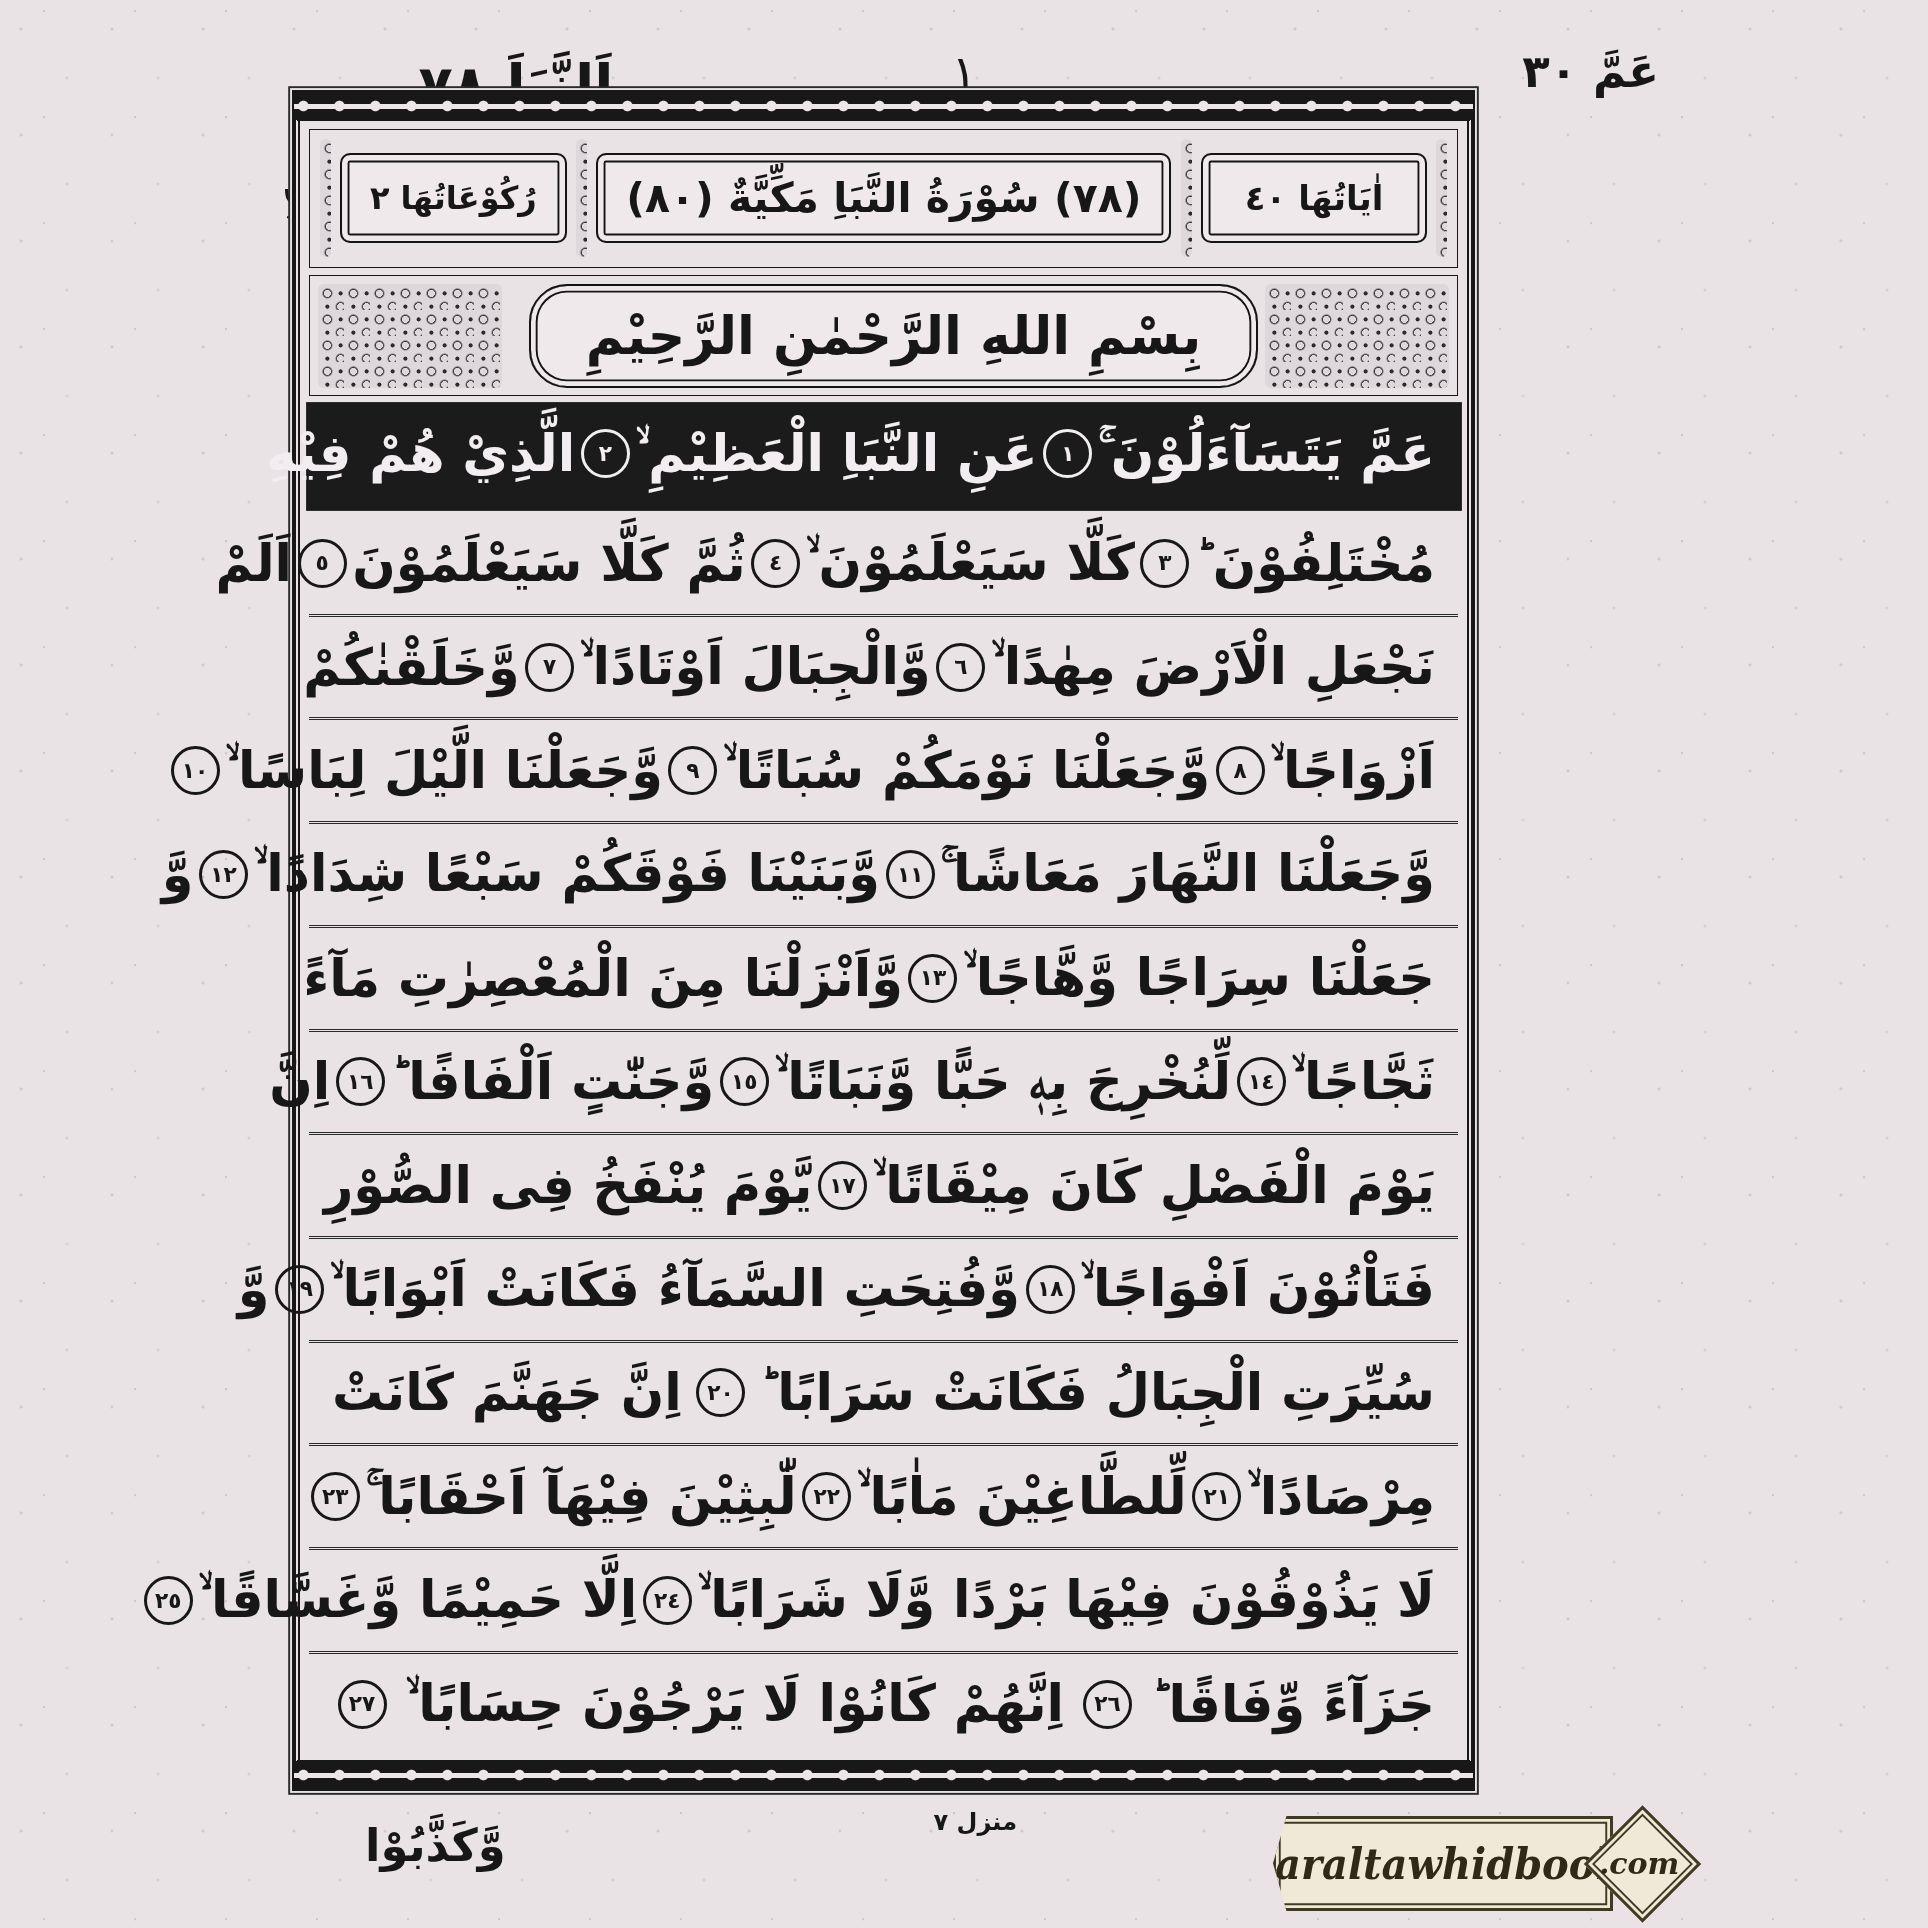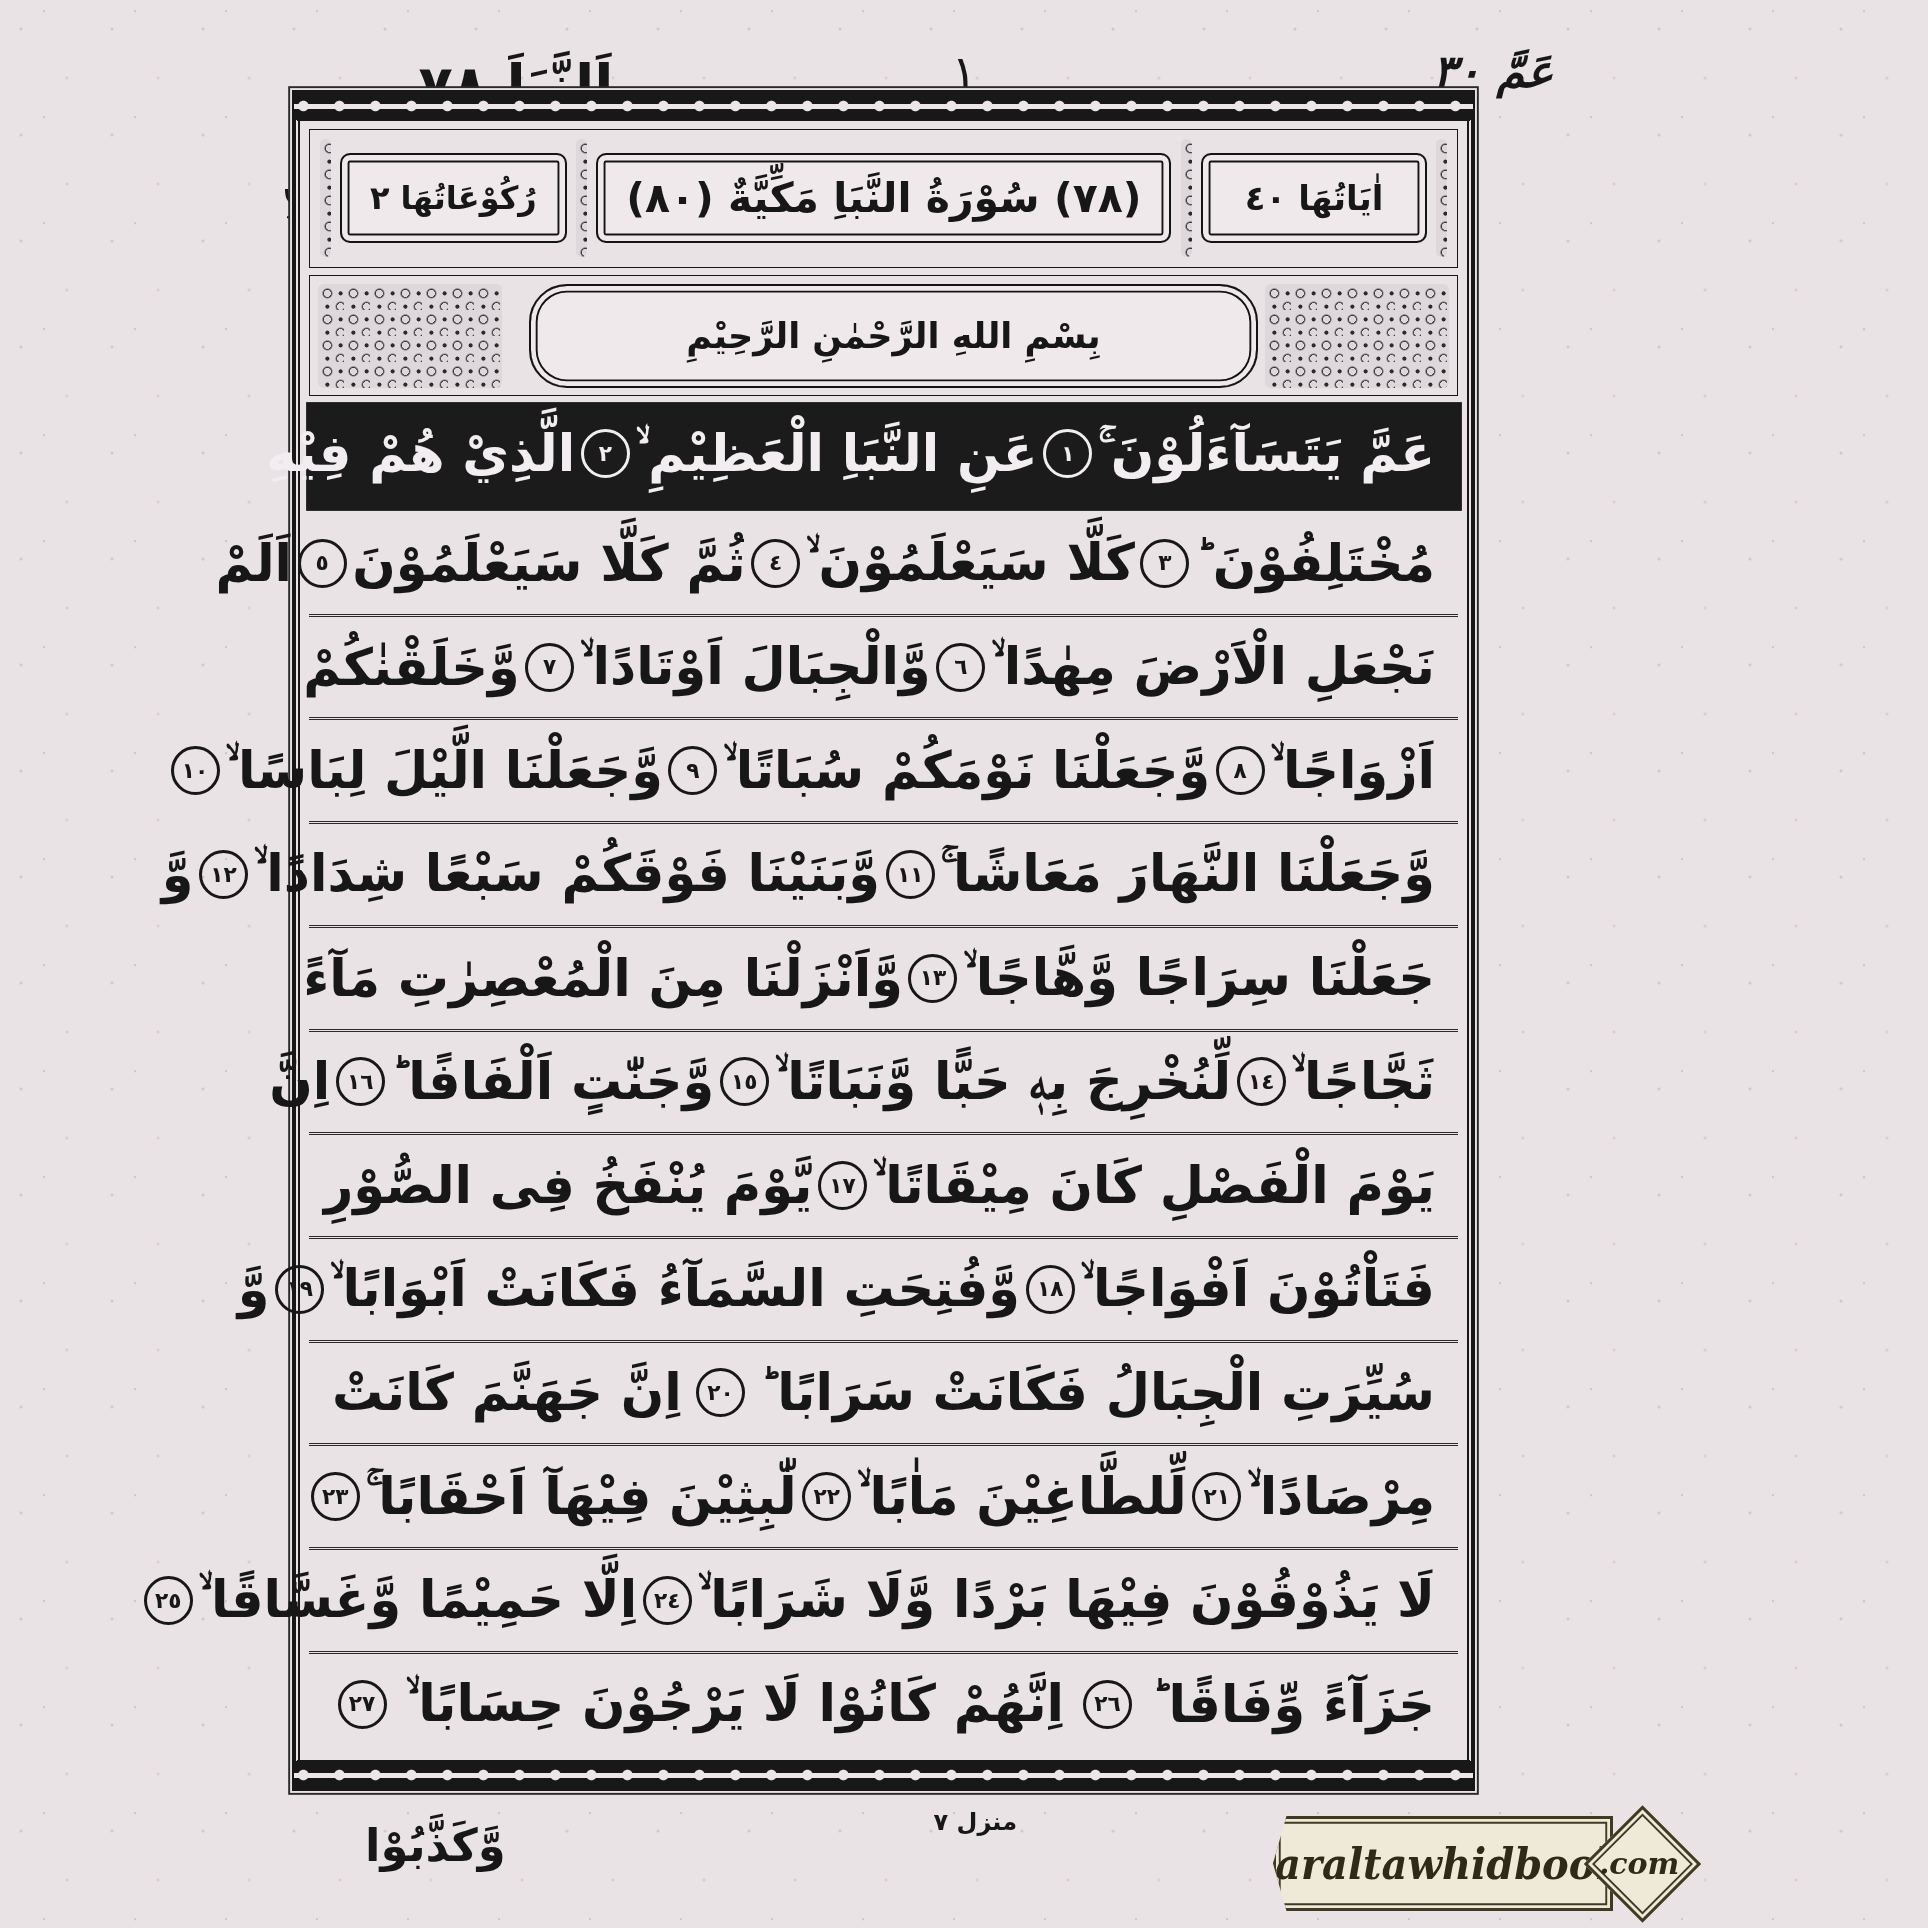--- a/index.html
+++ b/index.html
@@ -15,21 +15,21 @@
       radial-gradient(circle 1.9px at 21px 29px, #d2c8cf 1.1px, transparent 1.9px),
       radial-gradient(circle 1.9px at 67px 78px, #d8ced5 1.1px, transparent 1.9px),
       radial-gradient(circle 1.4px at 44px 11.3px, #cfc5cc 0.9px, transparent 1.4px);
     background-size:91px 106px;
     color:var(--ink,#171717);
   }
   
   .runhead{position:absolute;font-weight:700;white-space:nowrap;}
   .rh-surah{left:384px;top:53px;width:264px;text-align:center;font-size:56px;}
   .rh-page{left:0;right:0;top:45px;text-align:center;font-size:47px;font-weight:400;}
-  .rh-juz{left:1380px;top:45px;width:226px;text-align:center;font-size:45px;font-style:italic;}
+  .rh-juz{left:1433px;top:45px;width:226px;text-align:right;font-size:45px;}
   .juz-margin{
     position:absolute;left:275px;top:132px;height:282px;width:43px;
     writing-mode:vertical-rl;text-orientation:mixed;
     font-size:28px;font-weight:700;letter-spacing:3.8px;white-space:nowrap;
   }
   
   .frame{
     position:absolute;left:292px;top:90px;width:1183px;height:1701px;
     border:2.8px solid var(--ink,#171717);
     box-shadow:0 0 0 1.9px var(--paper,#e9e3e6),0 0 0 3.8px #2a2a2a;
@@ -83,21 +83,21 @@
   
   .bismillah-row{
     height:121px;flex:none;margin:7.5px 1.9px;border:1.9px solid var(--ink,#171717);
     display:flex;align-items:stretch;gap:7.5px;padding:7.5px;box-sizing:border-box;
   }
   .bis-orn{width:184px;flex:none;}
   .bis-center{
     flex:1;display:flex;align-items:center;justify-content:center;
     background:#efe9ec;border:2.8px solid #141414;border-radius:38px;
     box-shadow:inset 0 0 0 4.7px #efe9ec, inset 0 0 0 6.6px #141414;
-    font-size:35px;font-weight:700;direction:rtl;margin-left:20px;
+    font-size:52px;font-weight:700;direction:rtl;margin-left:20px;
   }
   
   .lines{flex:1;display:flex;flex-direction:column;min-height:0;margin:0 1.9px 5.6px;}
   .line{
     flex:1;display:flex;direction:rtl;align-items:center;justify-content:space-between;
     padding:0 22.6px;border-bottom:3.8px double #2a2a2a;
     font-size:51px;font-weight:700;color:var(--ink,#171717);white-space:nowrap;
   }
   .line:last-child{border-bottom:none;}
   .line.inverted{

